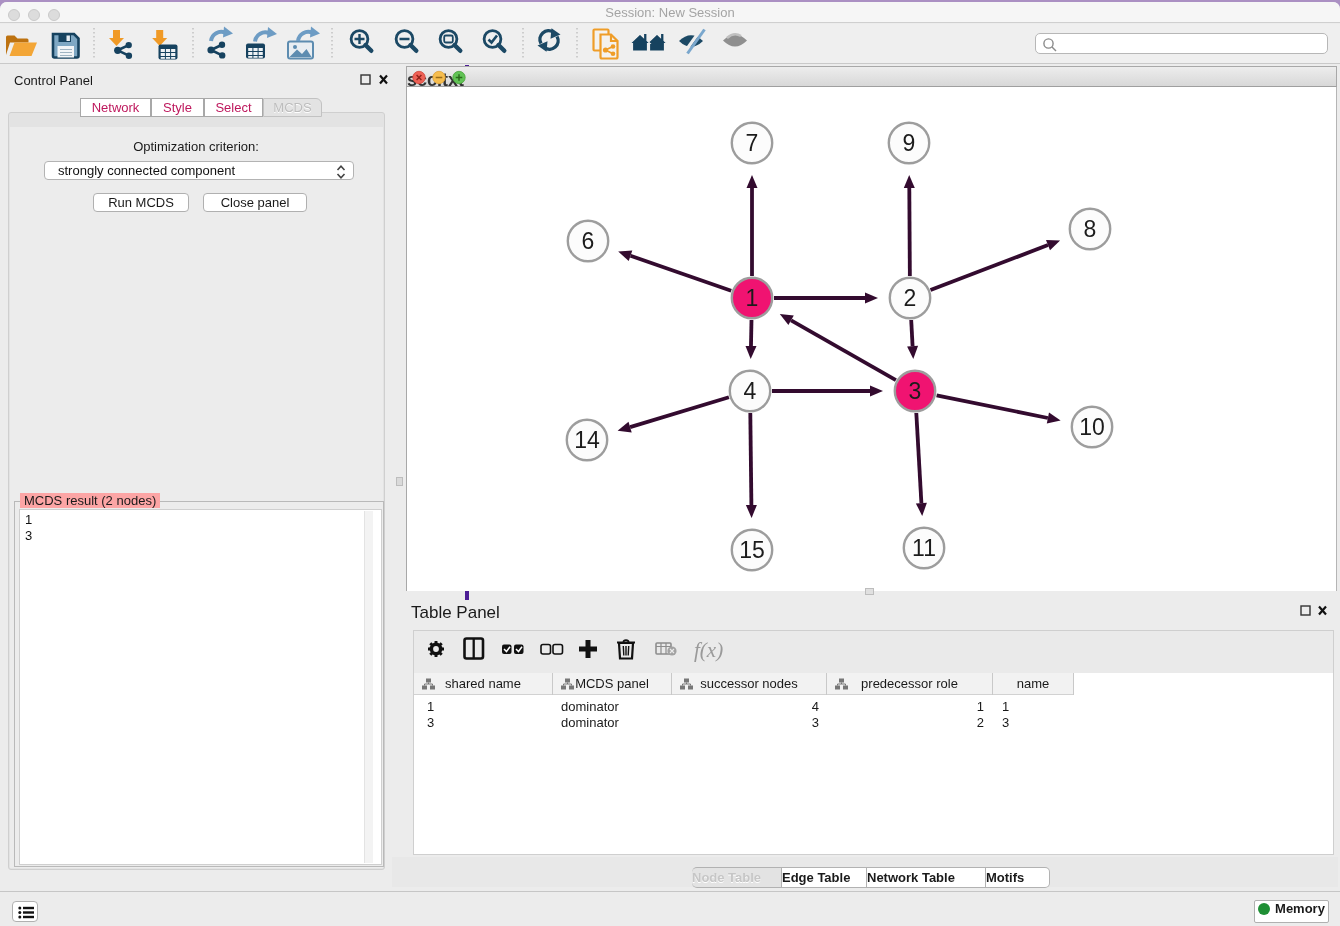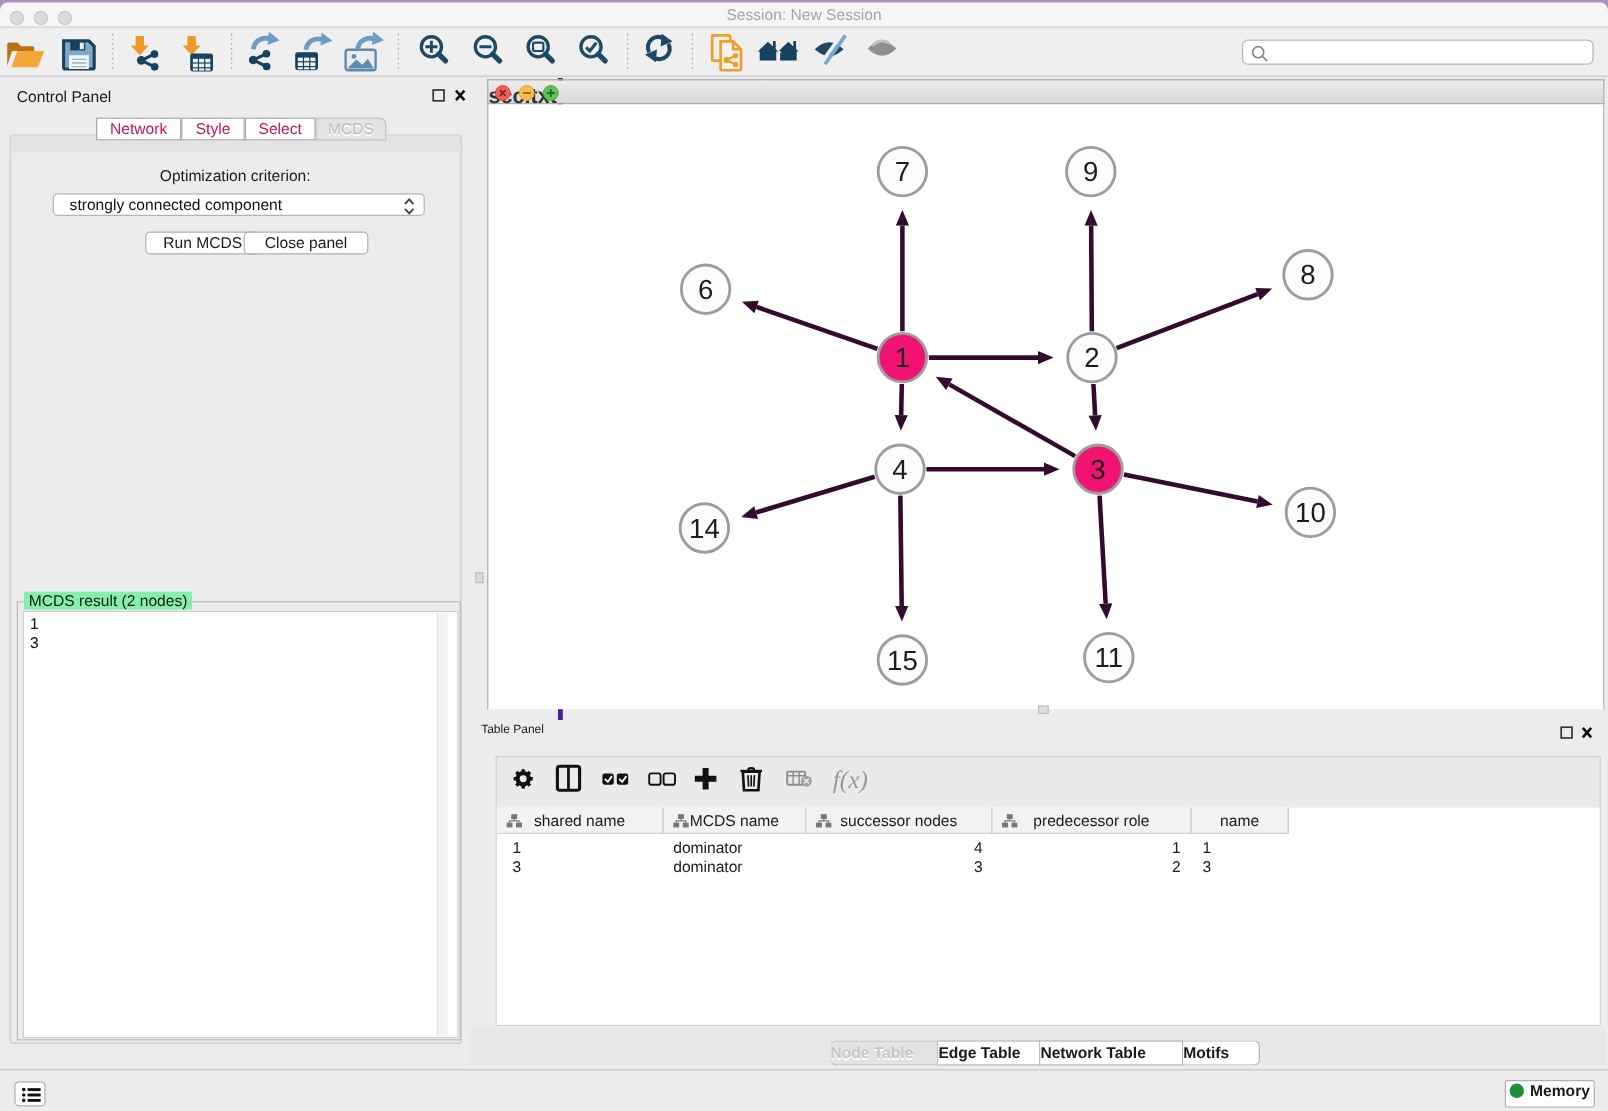--- a/index.html
+++ b/index.html
@@ -176,24 +176,24 @@
     <div class="tab" style="left:151px;width:53px;">Style</div>
     <div class="tab" style="left:204px;width:59px;">Select</div>
     <div class="tab" style="left:263px;width:59px;background:#e3e3e3;border-color:#c2c2c2;color:#bdbdbd;text-shadow:0 1px 0 #fff;border-radius:0 6px 0 0;">MCDS</div>
     <div class="abs" style="left:44px;top:96px;width:310px;height:19px;background:#fff;border:1px solid #b3b3b3;border-radius:4px;font-size:13px;color:#111;line-height:18px;padding-left:13px;">strongly connected component
       <svg class="abs" style="right:6px;top:2px;" width="12" height="16" viewBox="0 0 12 16">
           <path d="M2.5 6 L6 2.2 L9.5 6" fill="none" stroke="#444" stroke-width="1.6"></path>
           <path d="M2.5 10 L6 13.8 L9.5 10" fill="none" stroke="#444" stroke-width="1.6"></path>
         </svg>
     </div>
     <div class="abs" style="left:0;top:74px;width:392px;text-align:center;font-size:13px;color:#1a1a1a;">Optimization criterion:</div>
-    <div class="btn abs" style="left:93px;top:128px;width:96px;height:19px;line-height:18px;margin-left:28px;">Run MCDS</div>
+    <div class="btn abs" style="left:93px;top:128px;width:96px;height:19px;line-height:18px;">Run MCDS</div>
     <div class="btn abs" style="left:203px;top:128px;width:104px;height:19px;line-height:18px;">Close panel</div>
     <div class="abs" style="left:14px;top:436px;width:370px;height:366px;border:1px solid #b9b9b9;"></div>
-    <div class="abs" style="left:20px;top:428px;height:15px;background:#86efac;padding:0 4px;font-size:13px;color:#1a1a1a;line-height:15px;">MCDS result (2 nodes)</div>
+    <div class="abs" style="left:20px;top:428px;height:15px;background:#fca5a5;padding:0 4px;font-size:13px;color:#1a1a1a;line-height:15px;">MCDS result (2 nodes)</div>
     <div class="abs" style="left:19px;top:444px;width:363px;height:356px;background:#fff;border:1px solid #cfcfcf;font-size:13px;color:#111;padding:2px 0 0 5px;line-height:16px;">1<br>3</div>
     <div class="abs" style="left:364px;top:446px;width:9px;height:352px;background:#f3f3f3;border-left:1px solid #e3e3e3;"></div>
   </div>
   <div id="netwin">
     <div id="nettitle">
       <div id="nettext" style="position:absolute;top:3px;left:0;width:100%;font-size:18px;font-weight:bold;color:#333;">scc.txt</div>
       <svg style="position:absolute;left:5px;top:3px;" width="62" height="15" viewBox="0 0 62 15">
         <circle cx="7" cy="7.5" r="6.2" fill="#ee6156" stroke="#ce4a3e" stroke-width="0.8"></circle>
         <path d="M4.6 5.1 L9.4 9.9 M9.4 5.1 L4.6 9.9" stroke="#8e2118" stroke-width="1.4"></path>
         <circle cx="27" cy="7.5" r="6.2" fill="#f6bd4e" stroke="#dda23b" stroke-width="0.8"></circle>
@@ -260,21 +260,21 @@
           <text x="180" y="361">14</text>
           <text x="685" y="348">10</text>
           <text x="345" y="471">15</text>
           <text x="517" y="469">11</text>
         </g>
       </svg>
     </div>
     <div style="position:absolute;left:459px;top:522px;width:9px;height:7px;background:#e0e0e0;border:1px solid #bdbdbd;"></div>
   </div>
   <div id="tablepanel">
-    <div style="position:absolute;left:9px;top:3px;font-size:10px;color:#1a1a1a;">Table Panel</div>
+    <div style="position:absolute;left:19px;top:3px;font-size:17px;color:#1a1a1a;">Table Panel</div>
     <svg style="position:absolute;left:908px;top:5px;" width="28" height="12" viewBox="0 0 28 12">
       <rect x="1" y="1" width="9" height="9" fill="none" stroke="#333" stroke-width="1.4"></rect>
       <path d="M19 1.5 L26 9.5 M26 1.5 L19 9.5" stroke="#111" stroke-width="2.2"></path>
     </svg>
     <div style="position:absolute;left:21px;top:30px;width:921px;height:225px;background:#eaeaea;border:1px solid #cfcfcf;"></div>
     <svg style="position:absolute;left:21px;top:30px;" width="330" height="40" viewBox="0 0 330 40">
 
       <g fill="#111">
         <circle cx="23" cy="19" r="6.4"></circle>
         <g stroke="#111" stroke-width="2.9">
@@ -311,21 +311,21 @@
         <circle cx="259" cy="21" r="4.6" fill="#777"></circle>
         <path d="M257 19 L261 23 M261 19 L257 23" stroke="#eaeaea" stroke-width="1.2"></path>
       </g>
 
       <text x="281" y="27" font-family="Liberation Serif, serif" font-style="italic" font-size="21px" fill="#9a9a9a">f(x)</text>
     </svg>
 
     <div style="position:absolute;left:22px;top:73px;width:919px;height:181px;background:#fff;"></div>
     <div style="position:absolute;left:22px;top:73px;width:660px;height:22px;background:#f2f2f2;border-bottom:1px solid #d2d2d2;"></div>
     <div class="colhd" style="left:22px;width:139px;">shared name</div>
-    <div class="colhd" style="left:161px;width:119px;">MCDS name</div>
+    <div class="colhd" style="left:161px;width:119px;">MCDS panel</div>
     <div class="colhd" style="left:280px;width:155px;">successor nodes</div>
     <div class="colhd" style="left:435px;width:166px;">predecessor role</div>
     <div class="colhd" style="left:601px;width:81px;border-right:1px solid #c9c9c9;">name</div>
     <svg class="treeicon" style="left:30px;" width="13" height="12" viewBox="0 0 13 12">
         <g fill="#777">
           <rect x="4" y="0.5" width="5" height="4"></rect>
           <rect x="0" y="7.5" width="5" height="4"></rect>
           <rect x="8" y="7.5" width="5" height="4"></rect>
           <path d="M6.5 4.5 L6.5 6 M2.5 7.5 L2.5 6 L10.5 6 L10.5 7.5" stroke="#777" fill="none"></path>
         </g>

